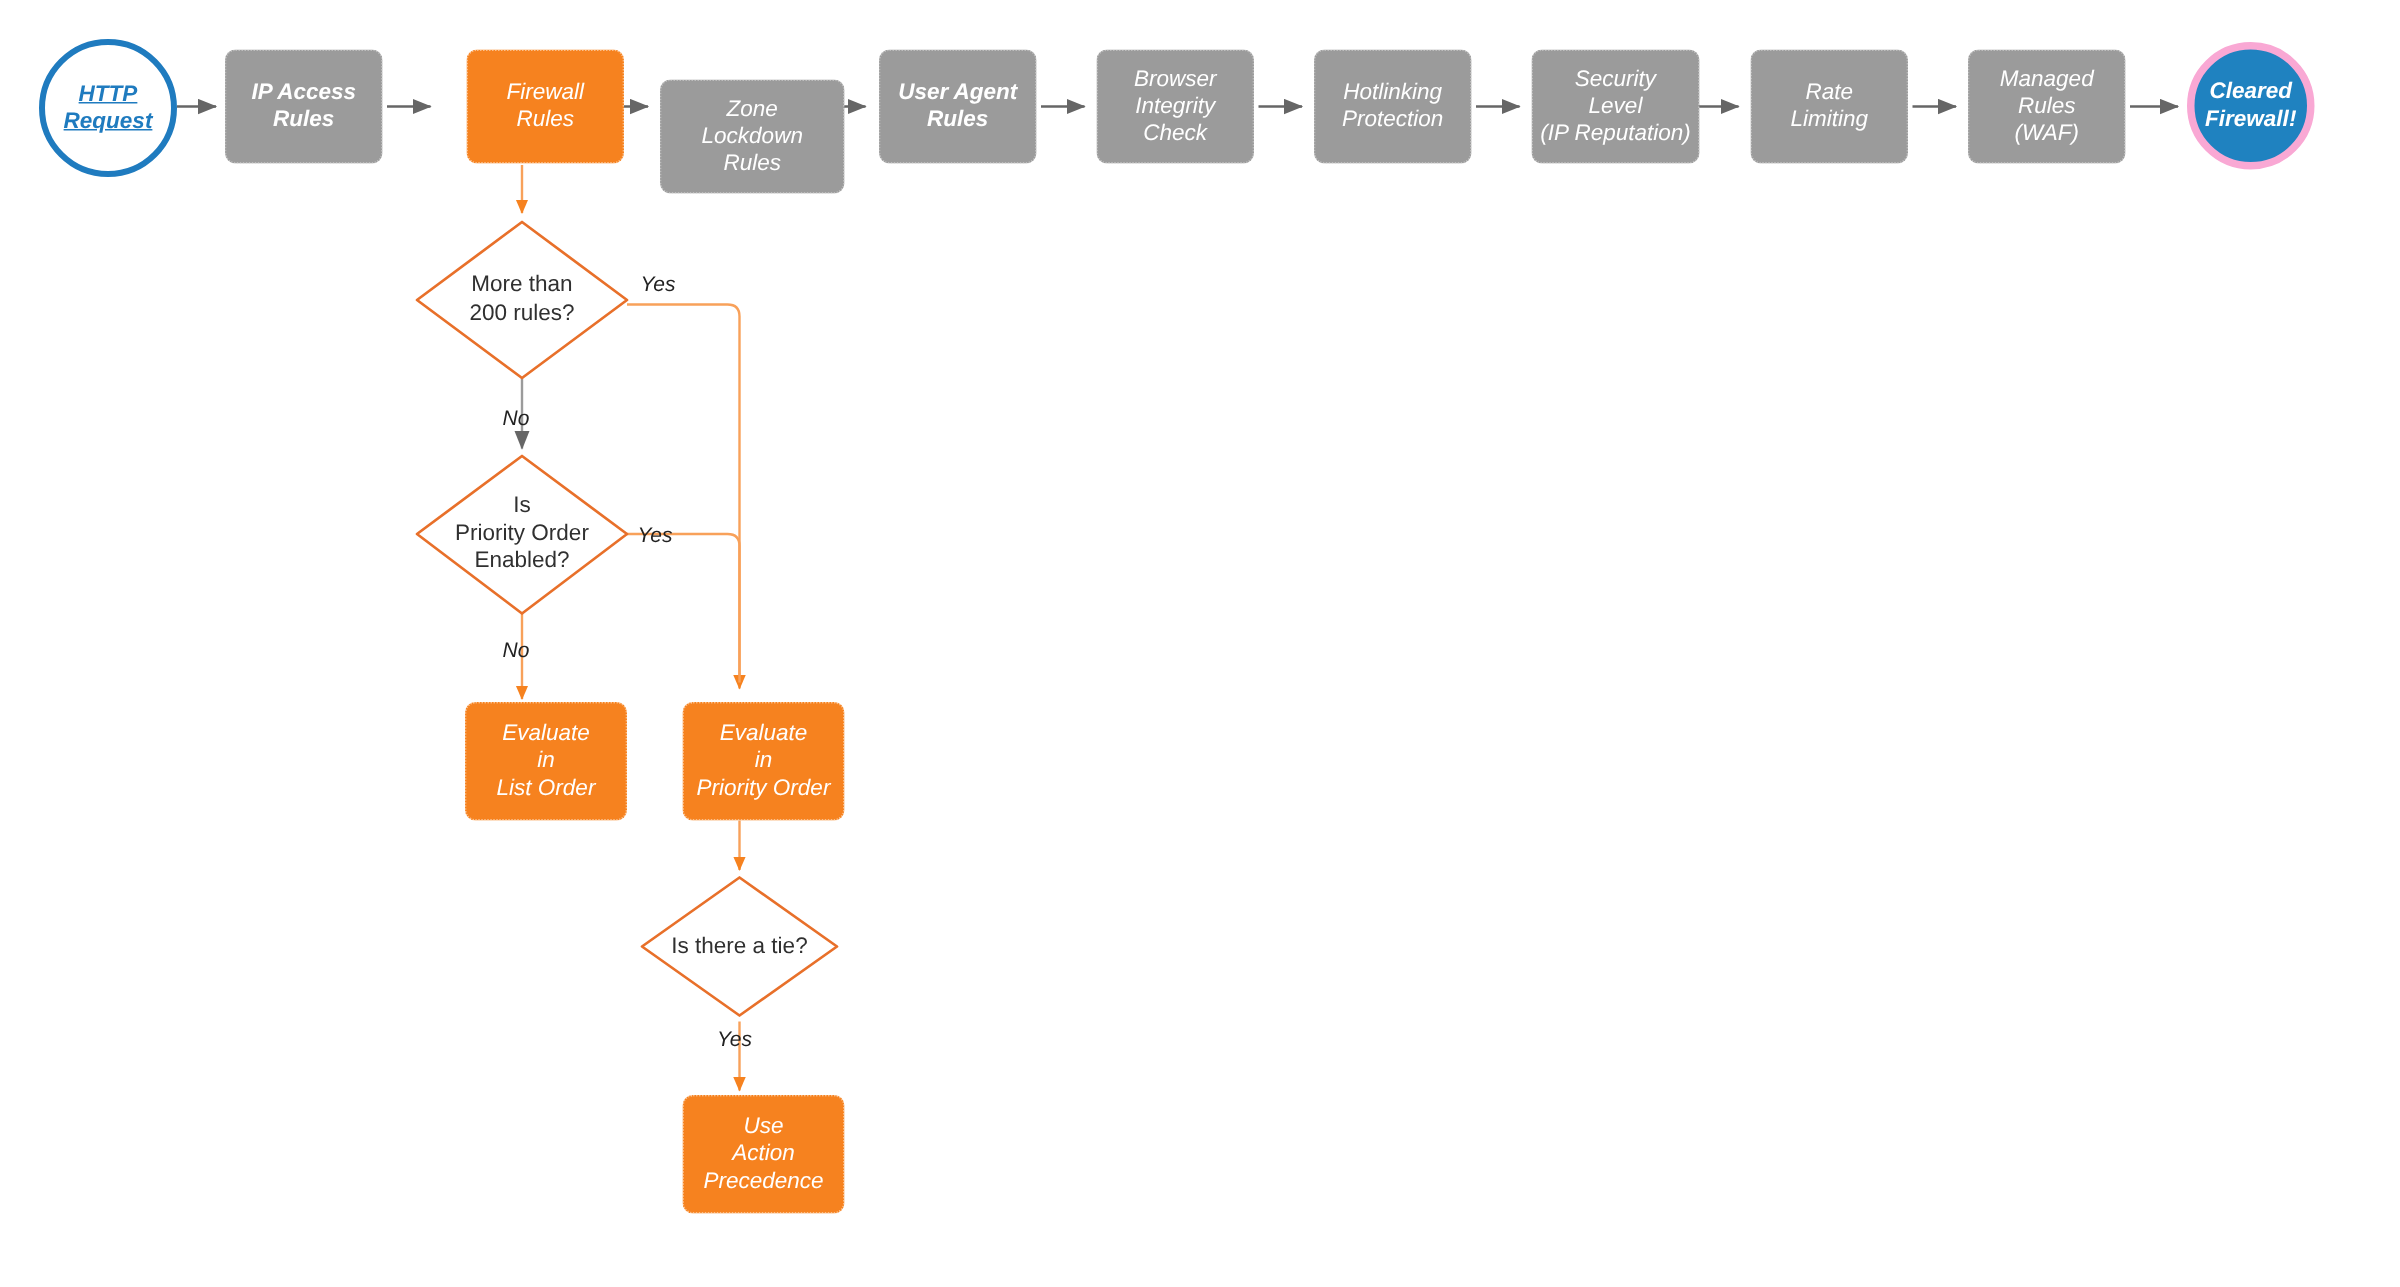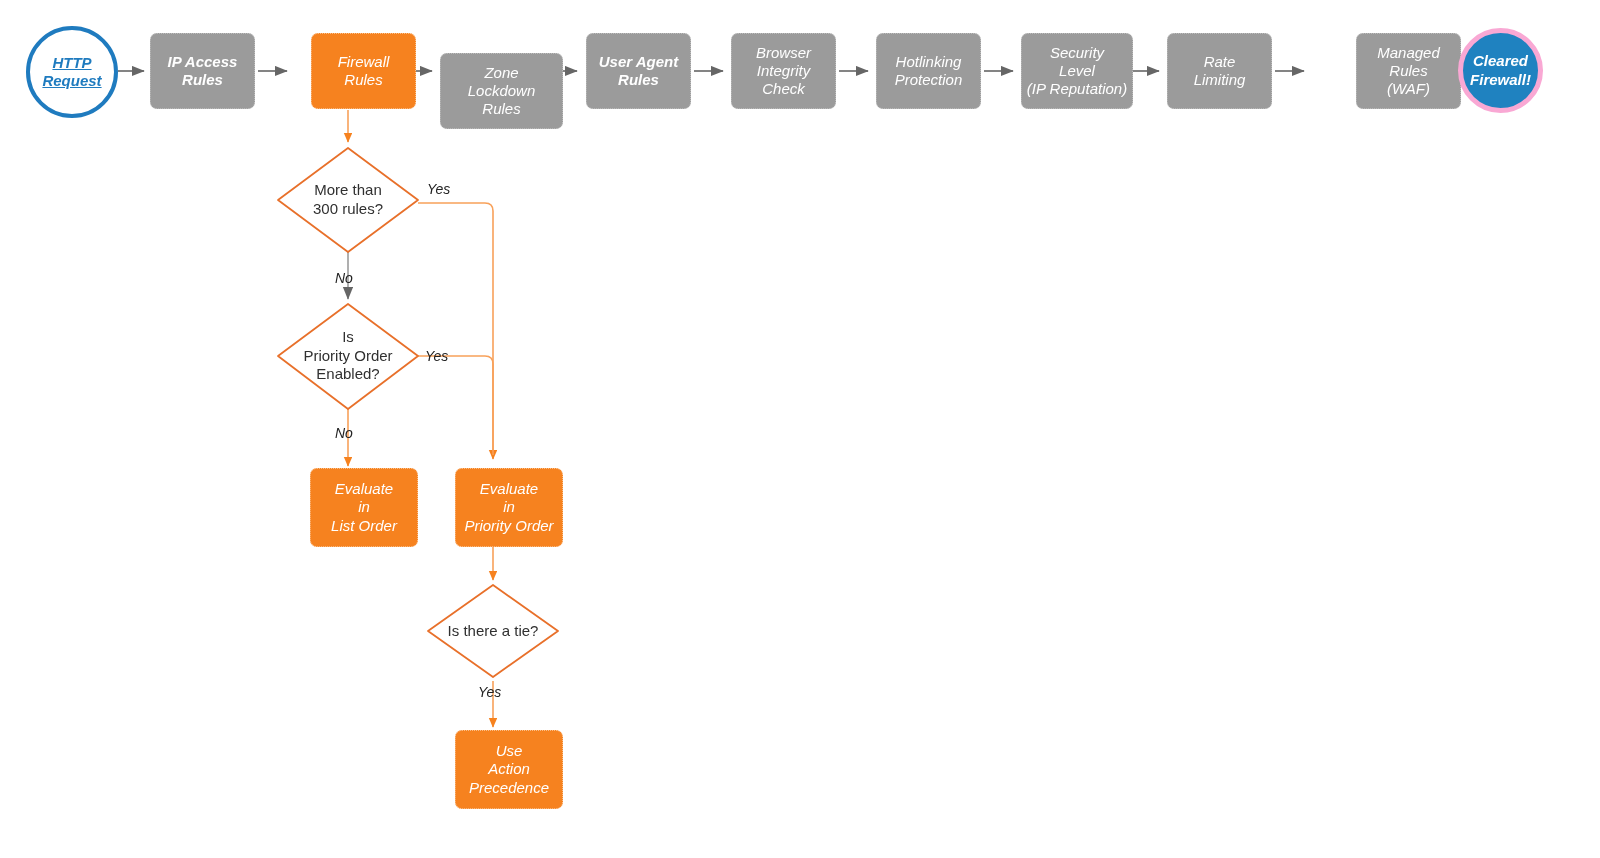--- a/index.html
+++ b/index.html
@@ -165,29 +165,29 @@
   <div class="node box box-gray nodetext" style="left:876px; top:33px; width:105px; height:76px;">Hotlinking
 Protection</div>
 
   <div class="node box box-gray nodetext" style="left:1021px; top:33px; width:112px; height:76px;">Security
 Level
 (IP Reputation)</div>
 
   <div class="node box box-gray nodetext" style="left:1167px; top:33px; width:105px; height:76px;">Rate
 Limiting</div>
 
-  <div class="node box box-gray nodetext" style="left:1356px; top:33px; width:105px; height:76px;">Managed
+  <div class="node box box-gray nodetext" style="left:1312px; top:33px; width:105px; height:76px;">Managed
 Rules
 (WAF)</div>
 
   <div class="node circle-end nodetext" style="left:1458px; top:28px; width:85px; height:85px;">Cleared
 Firewall!</div>
 
   <div class="diamond-label nodetext" style="left:283px; top:175px; width:130px; height:50px;">More than
-300 rules?</div>
+200 rules?</div>
 
   <div class="diamond-label nodetext" style="left:278px; top:324px; width:140px; height:64px;">Is
 Priority Order
 Enabled?</div>
 
   <div class="diamond-label nodetext" style="left:428px; top:617px; width:130px; height:28px;">Is there a tie?</div>
 
   <div class="node box box-orange nodetext" style="left:294px; top:468px; width:108px; height:79px;">Evaluate
 in
 List Order</div>

